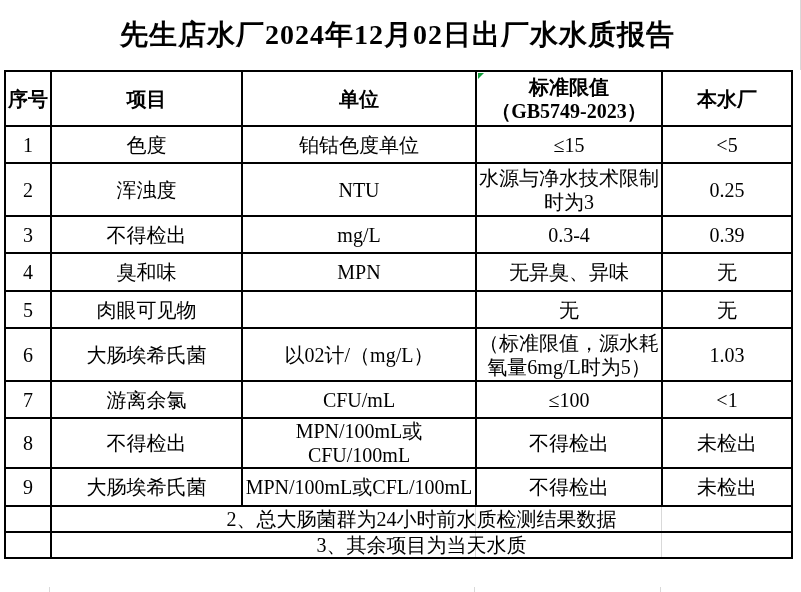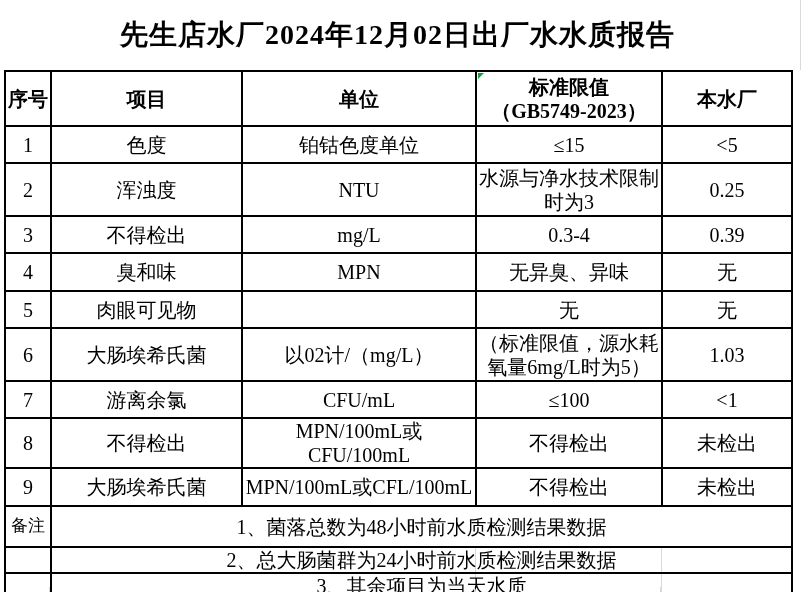--- a/index.html
+++ b/index.html
@@ -164,24 +164,20 @@
     </tr>
 
     <tr style="height:38px">
       <td class="num">9</td>
       <td>大肠埃希氏菌</td>
       <td>MPN/100mL或CFL/100mL</td>
       <td>不得检出</td>
       <td>未检出</td>
     </tr>
 
-    <tr style="height:41px">
-      <td class="num label">备注</td>
-      <td colspan="4" class="note">1、菌落总数为48小时前水质检测结果数据</td>
-    </tr>
 
     <tr style="height:25px">
       <td class="num"></td>
       <td colspan="4" class="note gridlines">2、总大肠菌群为24小时前水质检测结果数据</td>
     </tr>
 
     <tr style="height:22px">
       <td class="num"></td>
       <td colspan="4" class="note gridlines">3、其余项目为当天水质</td>
     </tr>

